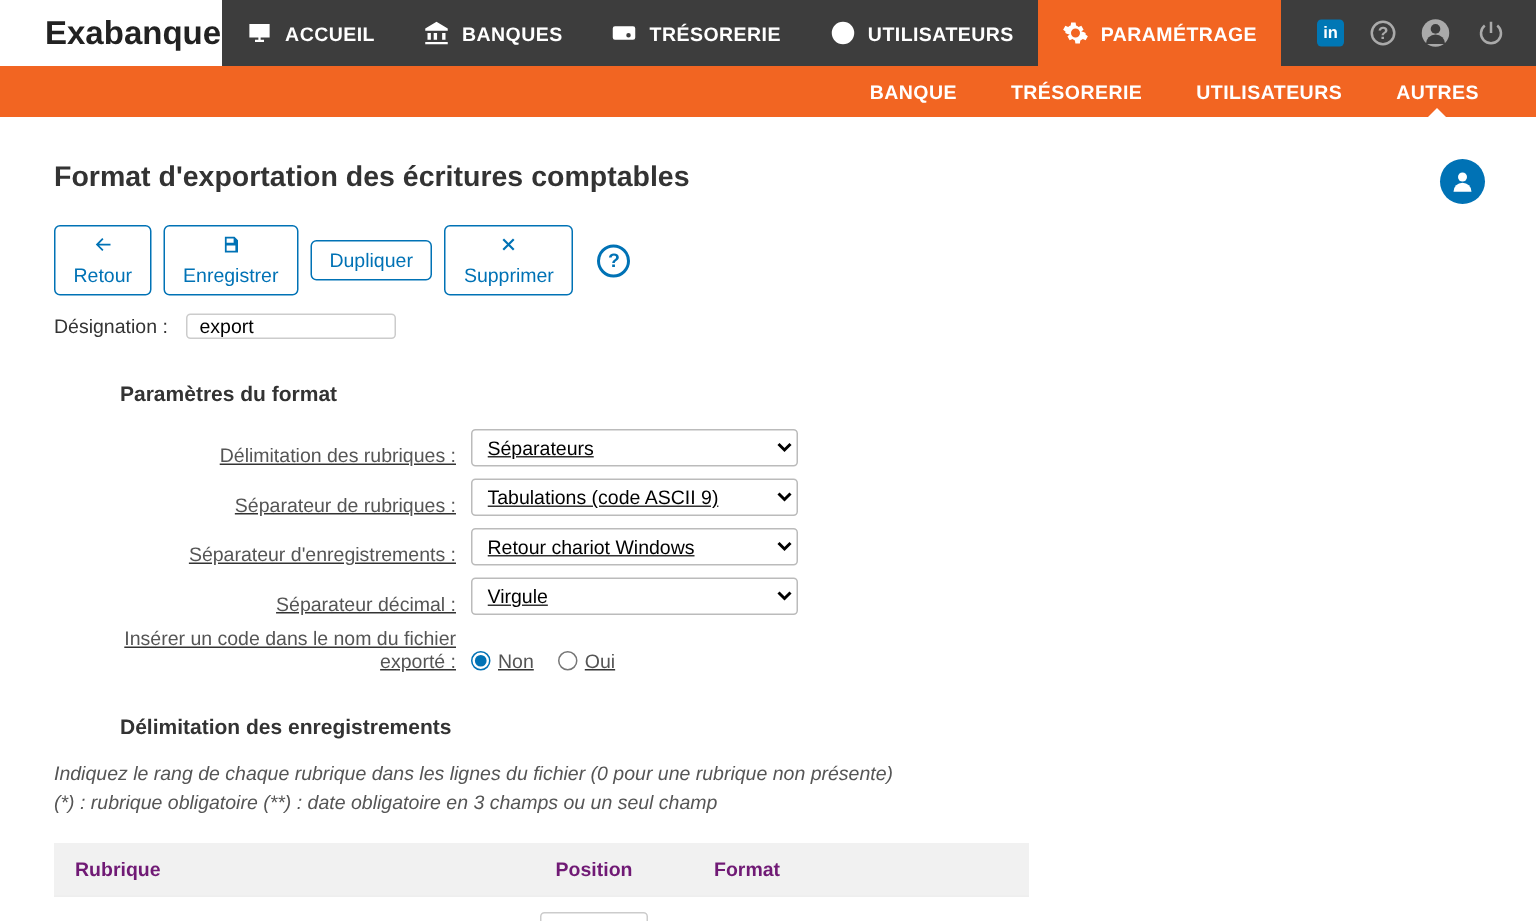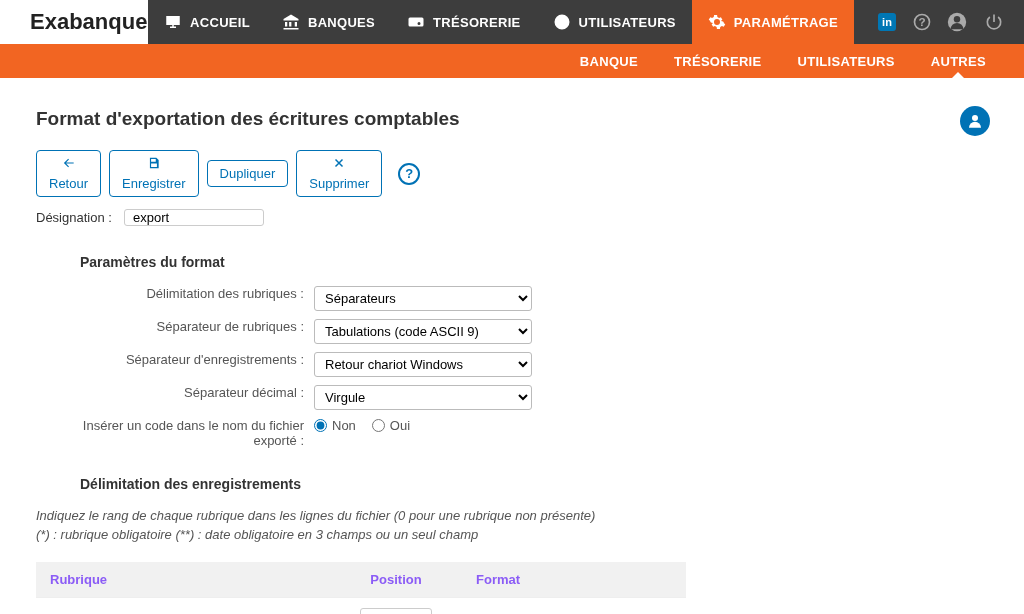--- a/index.html
+++ b/index.html
@@ -138,21 +138,21 @@
       border: 1px solid #ccc;
       border-radius: 3px;
       padding: 0 8px;
       font-size: 13px;
       width: 140px;
     }
     
     .section-title { font-size: 14px; font-weight: 700; margin-top: 28px; margin-bottom: 16px; margin-left: 44px; }
     
     .form-grid { display: flex; flex-direction: column; gap: 8px; }
-    .form-grid-row { display: flex; align-items: flex-start; gap: 10px; }
+    .form-grid-row { display: flex; align-items: flex-end; gap: 10px; text-decoration: underline; }
     .form-grid-row label {
       width: 268px;
       text-align: right;
       font-size: 13px;
       color: #555;
     }
     .select {
       border: 1px solid #bbb;
       border-radius: 3px;
       padding: 3px 6px;
@@ -170,21 +170,21 @@
       margin-top: 20px;
       width: 650px;
       border-collapse: collapse;
       font-size: 13px;
     }
     .table th {
       background: #f1f1f1;
       font-weight: 700;
       text-align: center;
       padding: 10px;
-      color: #8b5cf6;
+      color: #701a75;
     }
     .table td {
       padding: 10px;
       border-top: 1px solid #eee;
       color: #555;
     }
     .table td.pos { text-align: center; }
     .pos-input {
       width: 72px;
       border: 1px solid #ccc;

